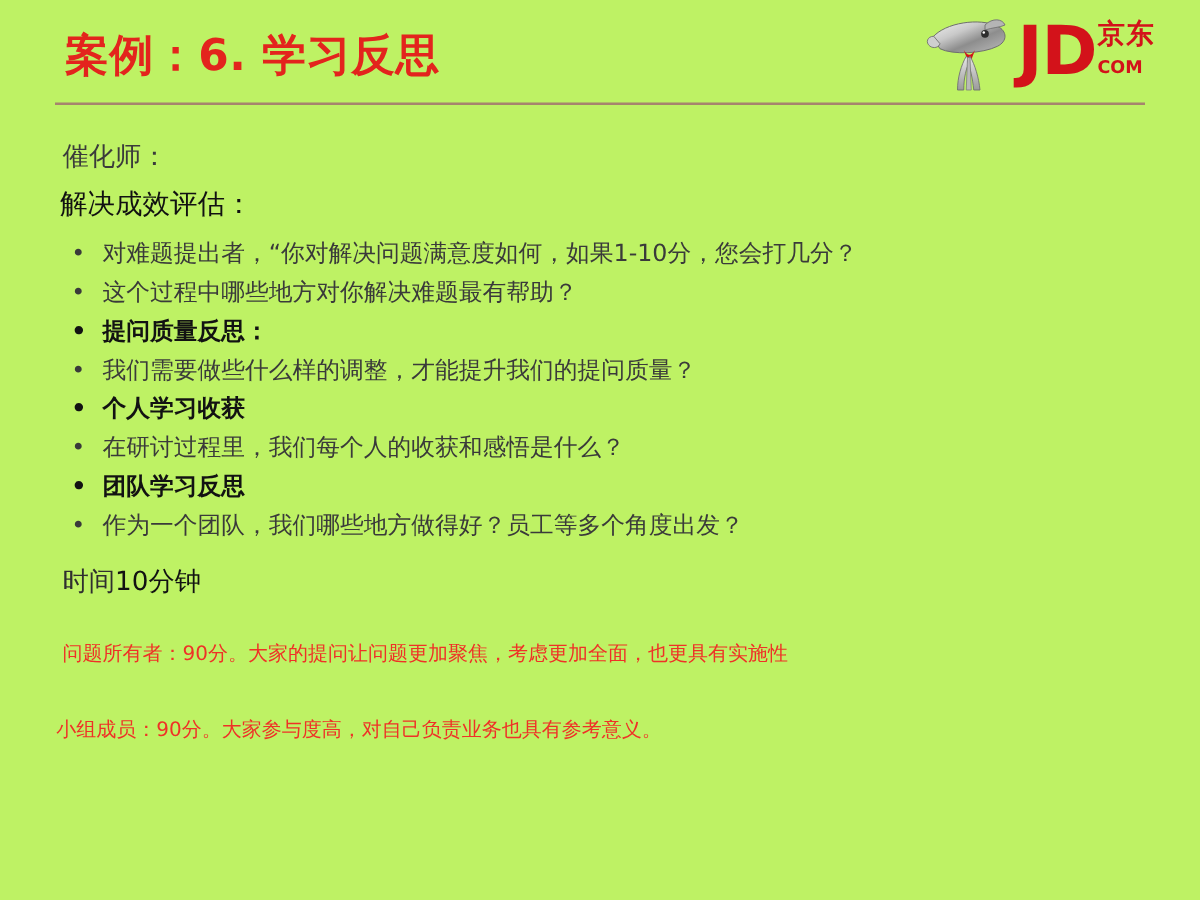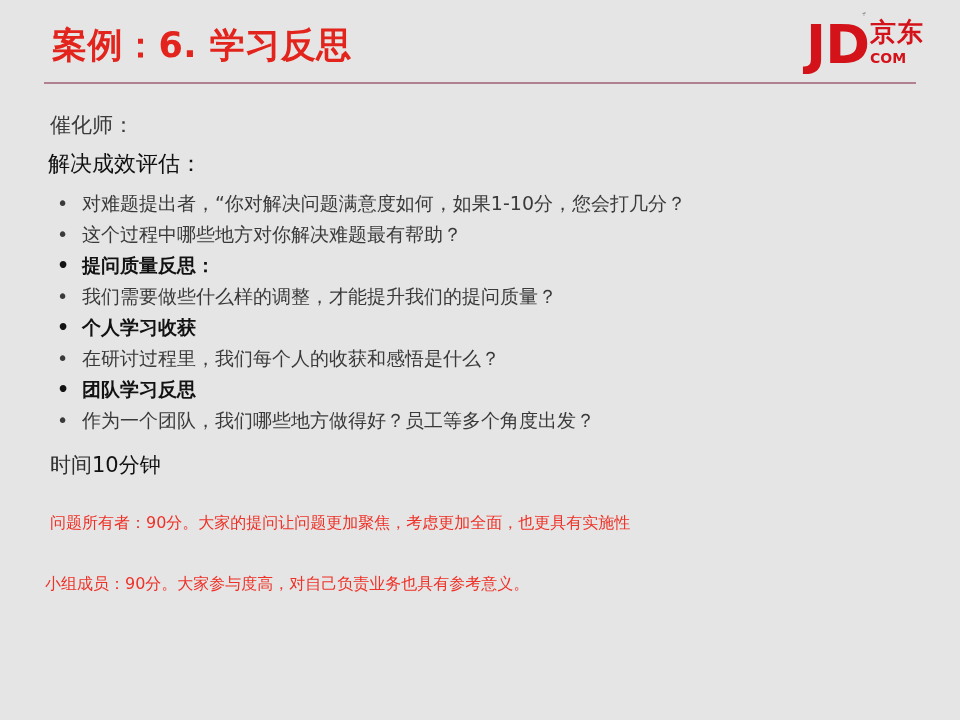--- a/index.html
+++ b/index.html
@@ -4,21 +4,21 @@
 <style>
   html, body {
     margin: 0;
     padding: 0;
     background: #ffffff;
   }
   .slide {
     position: relative;
     width: 960px;
     height: 720px;
-    background: #e5e5e5;
+    background: #bef264;
     overflow: hidden;
     font-family: "DejaVu Sans", "Liberation Sans", sans-serif;
     box-sizing: border-box;
   }
 
   
   .header {
     position: absolute;
     left: 0;
     top: 0;
@@ -36,21 +36,20 @@
     white-space: nowrap;
     line-height: 46px;
   }
   .logo-wrap {
     position: absolute;
     right: 36px;
     top: 12px;
     height: 62px;
     display: flex;
     align-items: center;
-    flex-direction: column;
   }
   .logo-dog {
     width: 72px;
     height: 62px;
     display: block;
     margin-right: 2px;
   }
   .logo-text {
     display: flex;
     align-items: flex-start;
@@ -65,21 +64,21 @@
     letter-spacing: -1px;
   }
   .logo-right {
     display: flex;
     flex-direction: column;
     justify-content: flex-start;
     padding-top: 4px;
     margin-left: 1px;
   }
   .logo-cn {
-    font-size: 26px;
+    font-size: 22px;
     font-weight: bold;
     color: #d3121a;
     line-height: 24px;
     letter-spacing: 1px;
     text-align: center;
   }
   .logo-com {
     font-size: 14px;
     font-weight: bold;
     color: #d3121a;

